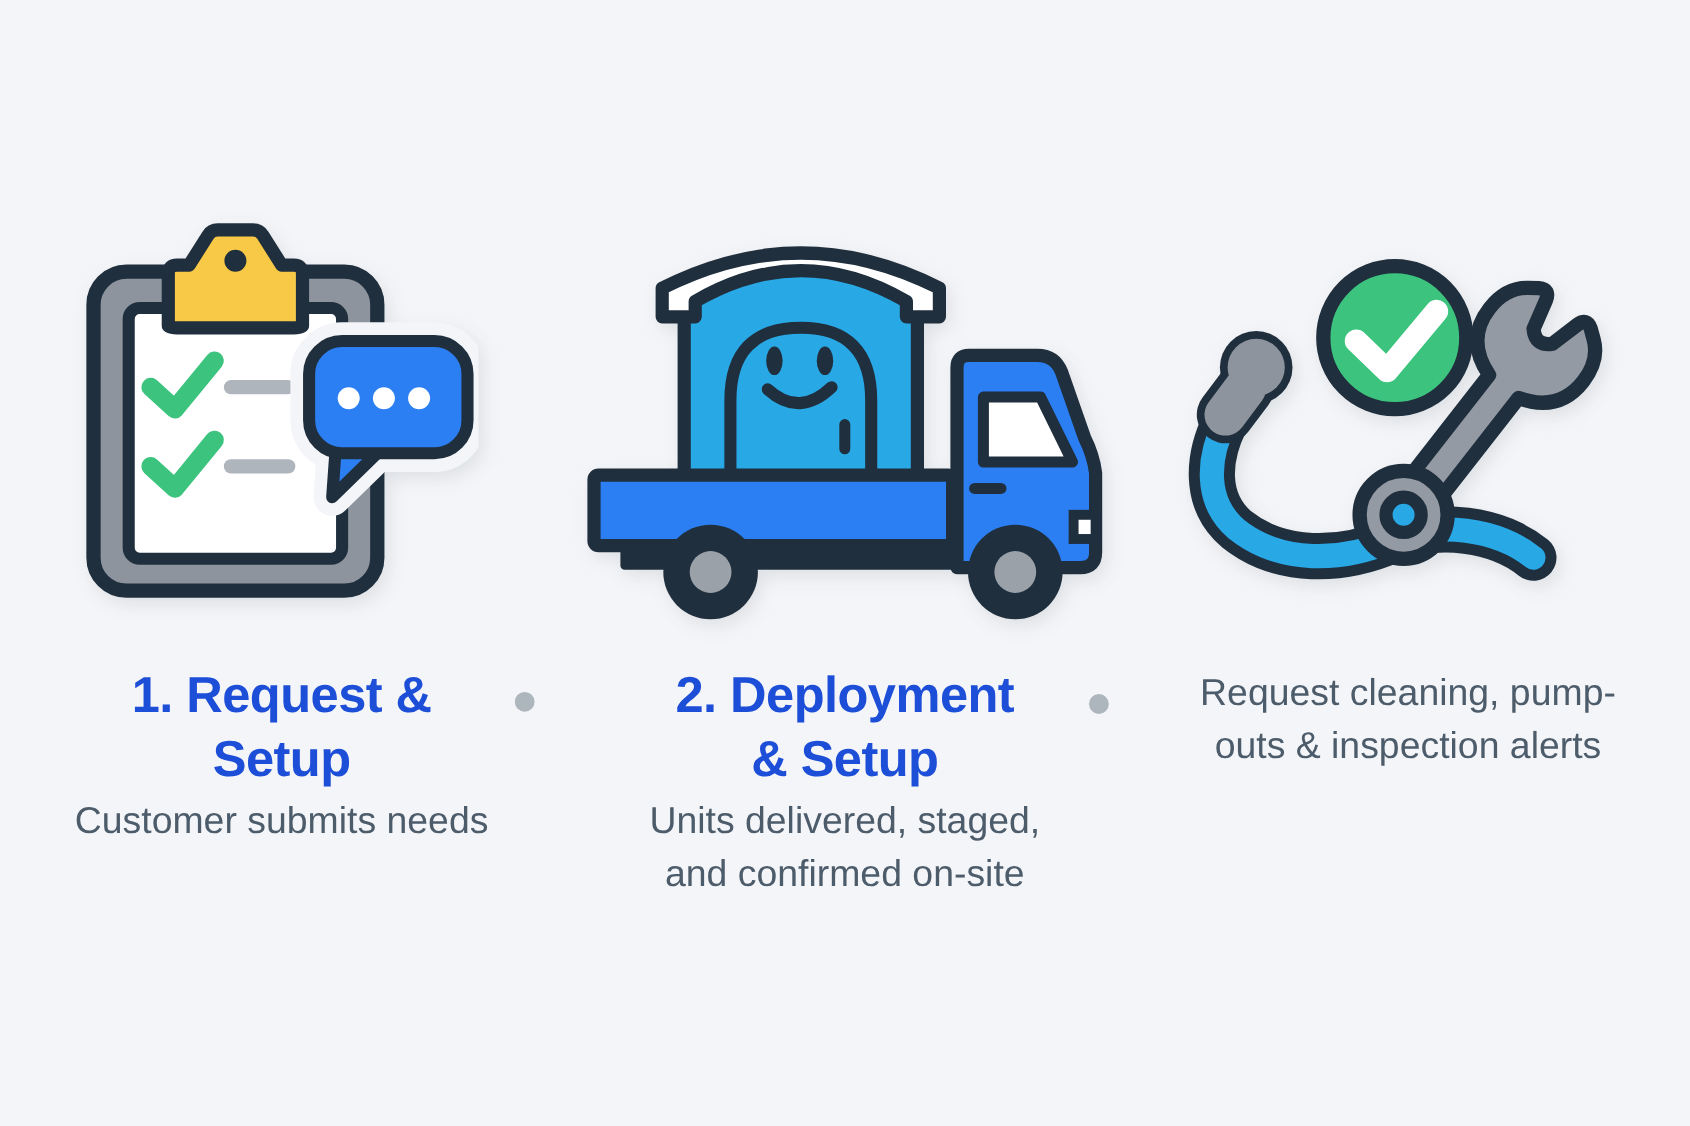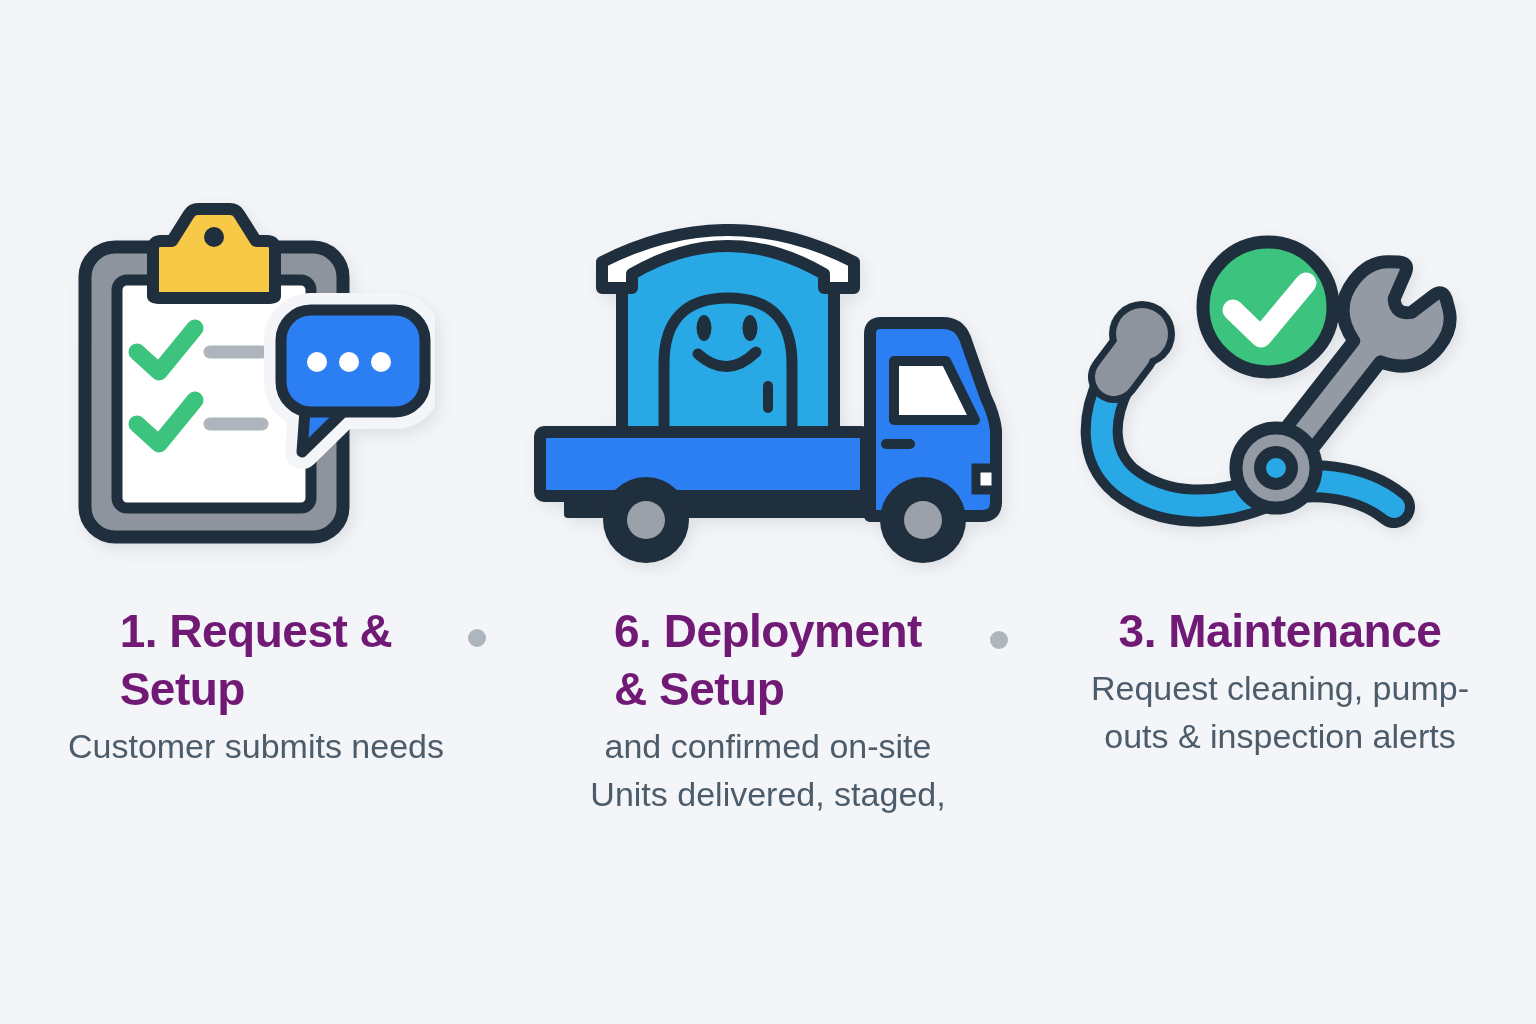--- a/index.html
+++ b/index.html
@@ -33,21 +33,22 @@
   }
   .icon-box svg {
     filter: drop-shadow(4px 6px 8px rgba(32, 47, 62, 0.10));
   }
   .step-title {
     margin: 22px 0 0 0;
     font-size: 46px;
     line-height: 58px;
     font-weight: bold;
     letter-spacing: -0.5px;
-    color: #701a75;
+    color: #1d4ed8;
+    text-align: center;
   }
   .step-title span { display: block; }
   .step-desc {
     margin: 4px 0 0 0;
     font-size: 34px;
     line-height: 48px;
     font-weight: normal;
     color: #4d5c6b;
     text-align: center;
   }
@@ -135,26 +136,26 @@
           <g>
             <circle cx="128" cy="340" r="43" fill="#202f3e"></circle>
             <circle cx="128" cy="340" r="19" fill="#9aa1a8"></circle>
             <circle cx="405" cy="340" r="43" fill="#202f3e"></circle>
             <circle cx="405" cy="340" r="19" fill="#9aa1a8"></circle>
           </g>
         </g>
       </svg>
     </div>
     <h2 class="step-title">
-      <span>6. Deployment</span>
+      <span>2. Deployment</span>
       <span>&amp; Setup</span>
     </h2>
     <p class="step-desc">
+      <span>Units delivered, staged,</span>
       <span>and confirmed on-site</span>
-      <span>Units delivered, staged,</span>
     </p>
   </section>
 
   <section class="step">
     <div class="icon-box">
       <svg width="400" height="345" viewBox="0 0 400 345" style="margin-bottom:20px">
 
         <g>
           <path d="M34,168 C18,200 14,240 44,266 C84,298 140,296 186,276 C226,258 282,266 314,292" fill="none" stroke="#202f3e" stroke-width="42" stroke-linecap="round"></path>
           <path d="M34,168 C18,200 14,240 44,266 C84,298 140,296 186,276 C226,258 282,266 314,292" fill="none" stroke="#29a8e6" stroke-width="22" stroke-linecap="round"></path>
@@ -175,21 +176,20 @@
           <circle cx="196" cy="253" r="16" fill="#29a8e6" stroke="#202f3e" stroke-width="12"></circle>
         </g>
 
         <g>
           <circle cx="188" cy="92" r="65" fill="#3cc47e" stroke="#202f3e" stroke-width="13"></circle>
           <path d="M153,95 L181,122 L226,68" fill="none" stroke="#ffffff" stroke-width="21" stroke-linecap="round" stroke-linejoin="round"></path>
         </g>
       </svg>
     </div>
     <h2 class="step-title">
-      <span>3. Maintenance</span>
     </h2>
     <p class="step-desc">
       <span>Request cleaning, pump-</span>
       <span>outs &amp; inspection alerts</span>
     </p>
   </section>
 
   <div class="sep-dot dot-1"></div>
   <div class="sep-dot dot-2"></div>
 

